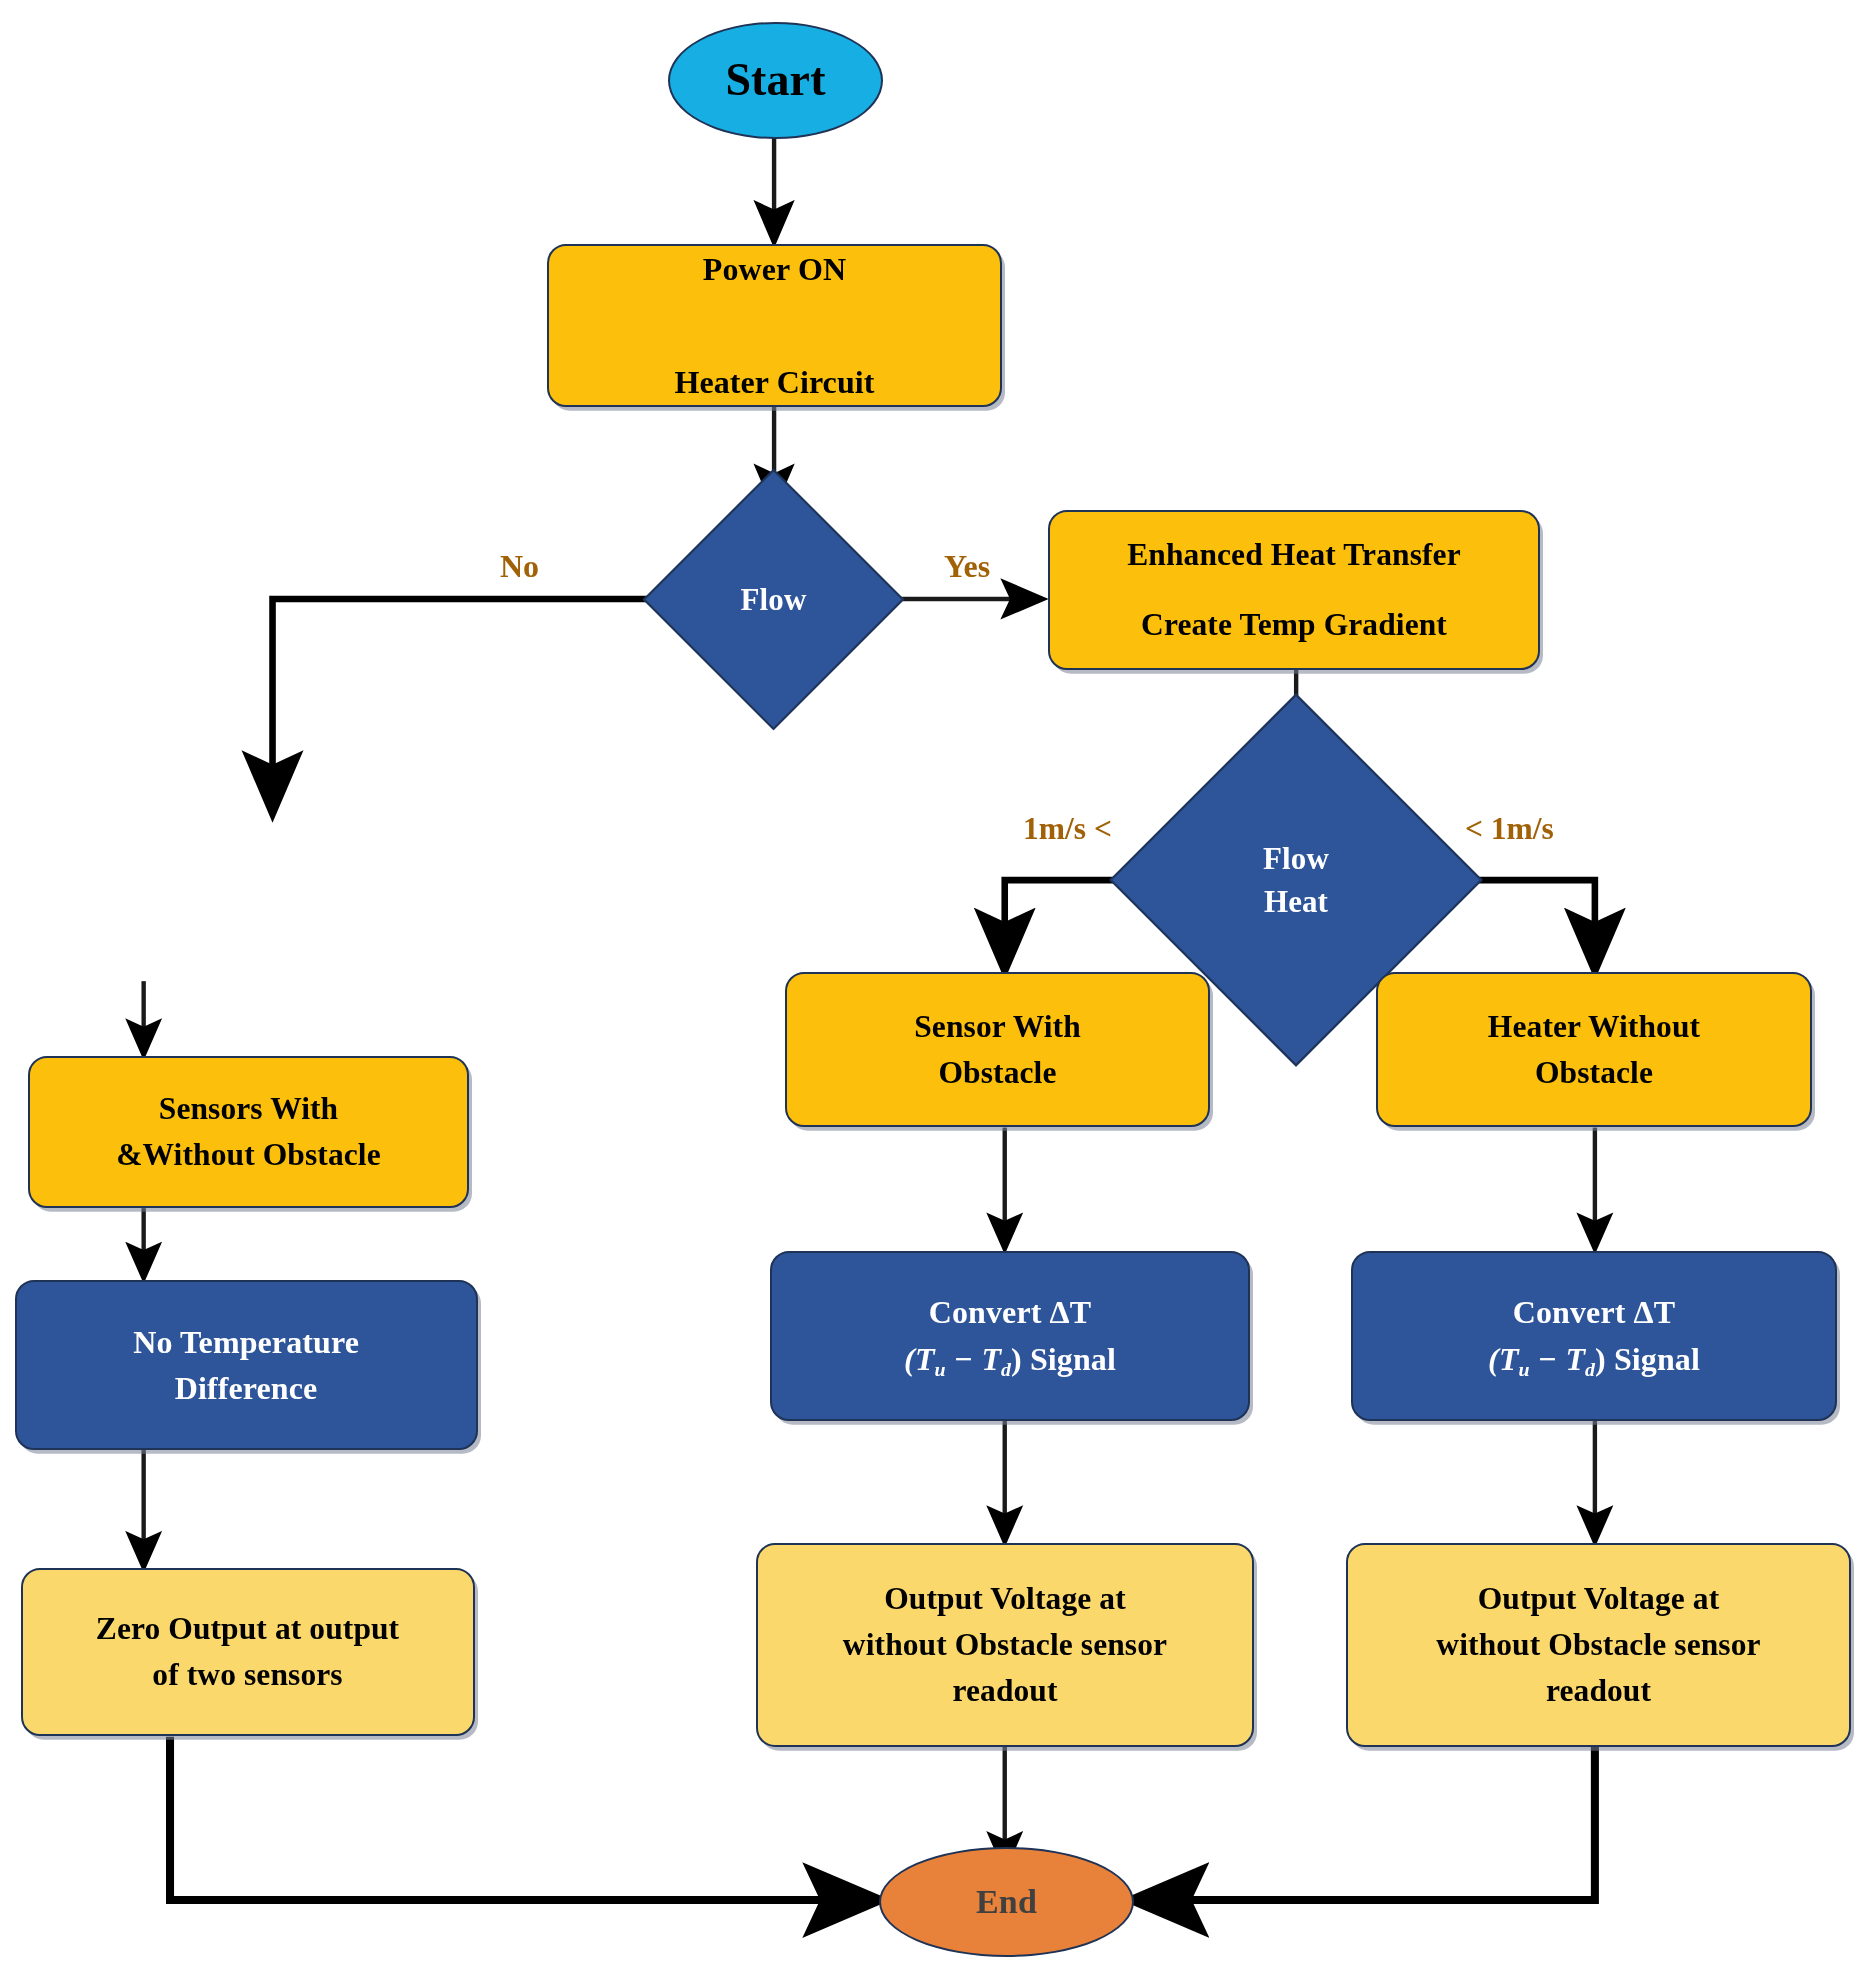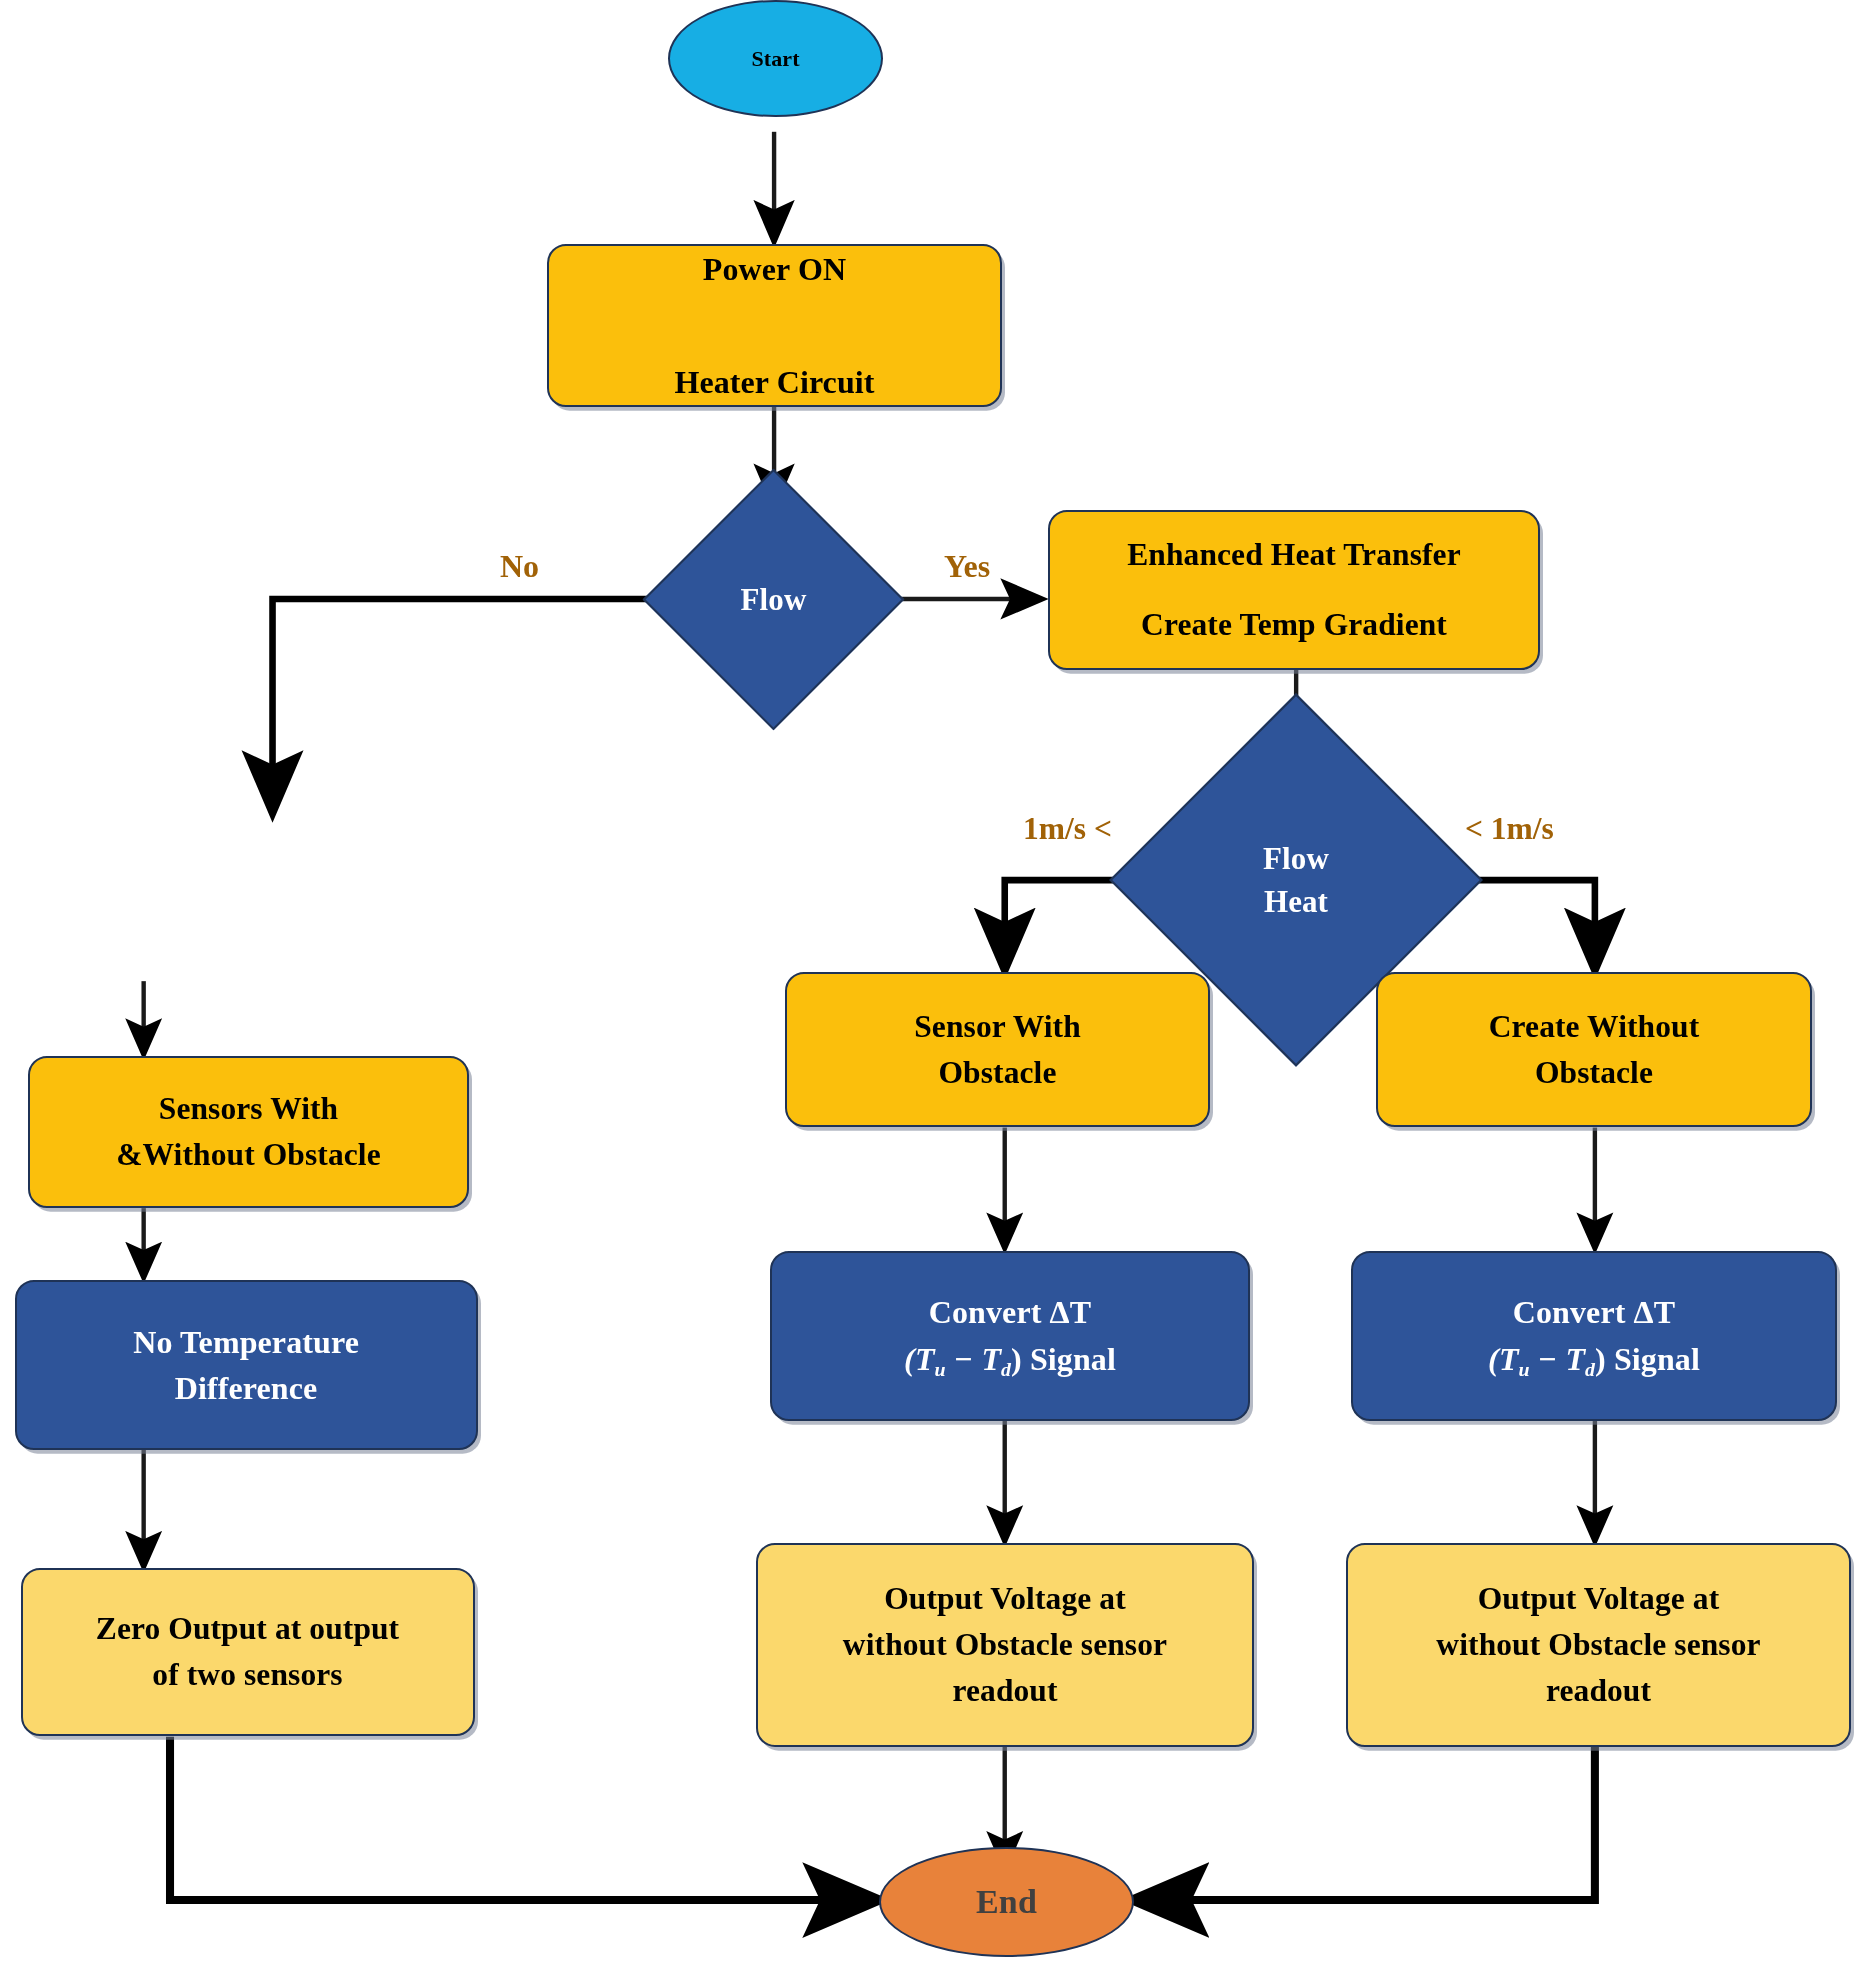--- a/index.html
+++ b/index.html
@@ -121,21 +121,21 @@
 
       <path d="M2178,1540 L2178,1705" stroke-width="6" marker-end="url(#ahb)"></path>
       <path d="M2178,1940 L2178,2105" stroke-width="6" marker-end="url(#ahb)"></path>
 
       <path d="M232,2372 L232,2595 L1200,2595" stroke="#000000" stroke-width="11" marker-end="url(#ah)"></path>
 
       <path d="M2178,2372 L2178,2595 L1547,2595" stroke="#000000" stroke-width="11" marker-end="url(#ah)"></path>
     </g>
   </svg>
 
-  <div class="node ellipse start" style="left:668px;top:0;width:215px;height:117px;font-size:22px;">
+  <div class="node ellipse start" style="left:668px;top:22px;width:215px;height:117px;font-size:46px;">
     <span>Start</span>
   </div>
 
   <div class="node box amber" style="left:547px;top:244px;width:455px;height:163px;font-size:32px;flex-direction:column;justify-content:space-between;">
     <span>Power ON</span>
     <span>Heater Circuit</span>
   </div>
 
   <div class="node diamond" style="left:681px;top:507px;width:185px;height:185px;font-size:31px;">
     <span class="dshape"></span>
@@ -189,21 +189,21 @@
     </span>
   </div>
 
   <div class="node box lightyellow" style="left:756px;top:1543px;width:498px;height:204px;font-size:31.5px;flex-direction:column;">
     <span>Output Voltage at</span>
     <span>without Obstacle sensor</span>
     <span>readout</span>
   </div>
 
   <div class="node box amber" style="left:1376px;top:972px;width:436px;height:155px;font-size:31.5px;flex-direction:column;">
-    <span>Create Without</span>
+    <span>Heater Without</span>
     <span>Obstacle</span>
   </div>
 
   <div class="node box navy" style="left:1351px;top:1251px;width:486px;height:170px;font-size:32px;flex-direction:column;">
     <span>Convert ΔT</span>
     <span>
       <span class="ital">(</span><span class="ital">T</span><sub>u</sub><span class="ital"> − </span><span class="ital">T</span><sub>d</sub><span>) Signal</span>
     </span>
   </div>
 

